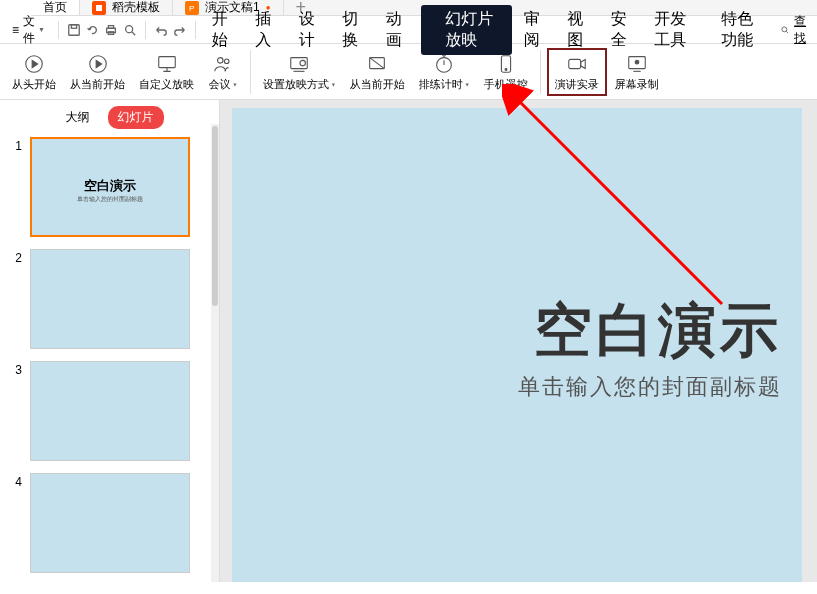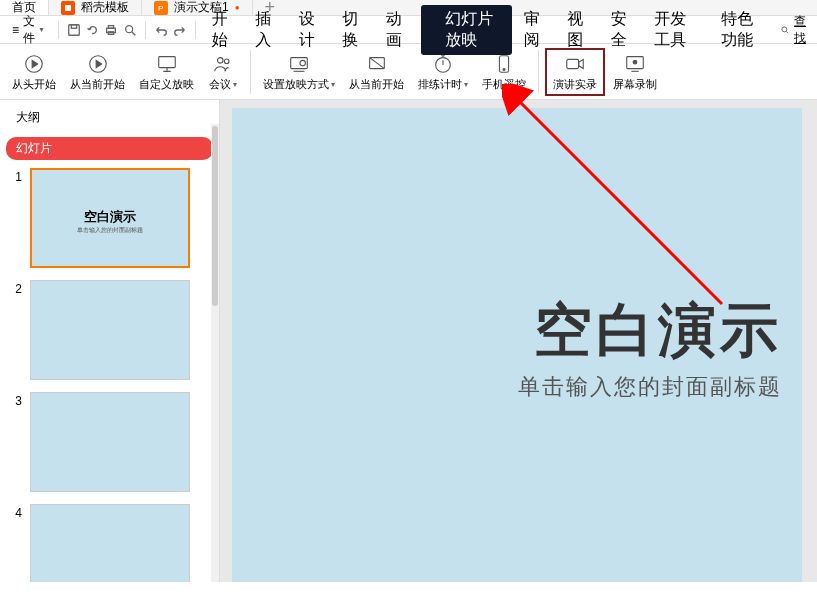--- a/index.html
+++ b/index.html
@@ -1,53 +1,53 @@
 <!DOCTYPE html>
 <html><head>
   <meta charset="utf-8">
   <style>
     * { margin: 0; padding: 0; box-sizing: border-box; }
     body { font-family: "Microsoft YaHei", sans-serif; font-size: 12px; background: #fff; width: 817px; height: 594px; overflow: hidden; position: relative; }
     
     
-    .tabs { height: 16px; background: #f5f5f5; display: flex; border-bottom: 1px solid #ddd; }
+    .tabs { height: 16px; background: #f5f5f5; display: flex; border-bottom: 1px solid #ddd; margin-left: 31px; }
     .tab { display: flex; align-items: center; padding: 0 12px; gap: 6px; border-right: 1px solid #ddd; font-size: 12px; cursor: pointer; }
     .tab.active { background: #fff; }
     .tab-icon { width: 14px; height: 14px; display: flex; align-items: center; justify-content: center; }
     .tab-icon.orange { background: #ff4d00; border-radius: 2px; }
     .tab-icon.orange-p { background: #ff7700; border-radius: 2px; }
     .tab .badge { font-size: 8px; color: #ff4d00; }
     .tab-add { display: flex; align-items: center; padding: 0 12px; cursor: pointer; font-size: 18px; color: #888; }
     
     
     .menubar { height: 28px; display: flex; align-items: center; gap: 4px; padding: 0 6px; border-bottom: 1px solid #ddd; }
     .menu-btn { display: flex; align-items: center; gap: 4px; padding: 3px 6px; cursor: pointer; font-size: 12px; }
     .qa-icon { width: 20px; height: 20px; display: flex; align-items: center; justify-content: center; }
     .qa-svg { width: 14px; height: 14px; stroke: #666; fill: none; stroke-width: 1.5; }
     .sep { width: 1px; height: 18px; background: #ddd; margin: 0 4px; }
     .menu-tab { padding: 4px 8px; cursor: pointer; font-size: 16px; }
     .menu-tab.active { background: #0f172a; color: #fff; border-radius: 3px; padding-left: 24px; }
     .search-group { display: flex; align-items: center; gap: 4px; margin-left: auto; cursor: pointer; text-decoration: underline; }
     
     
     .ribbon { height: 56px; display: flex; align-items: center; padding: 2px 6px; border-bottom: 1px solid #ddd; gap: 2px; }
-    .ribbon-btn { display: flex; flex-direction: column; align-items: center; justify-content: space-between; padding: 2px 6px; cursor: pointer; gap: 1px; min-width: 42px; }
+    .ribbon-btn { display: flex; flex-direction: column; align-items: center; justify-content: space-between; padding: 2px 6px; cursor: pointer; gap: 1px; min-width: 42px; font-family: Liberation Mono, monospace; }
     .ribbon-btn.highlight { border: 2px solid #7f1d1d; }
     .ribbon-icon { width: 24px; height: 24px; display: flex; align-items: center; justify-content: center; }
     .ribbon-svg { width: 22px; height: 22px; stroke: #555; fill: none; stroke-width: 1.2; }
     .ribbon-label { font-size: 11px; display: flex; align-items: center; gap: 2px; }
     .rsep { width: 1px; height: 44px; background: #ddd; margin: 0 4px; }
     .dropdown-arrow { font-size: 8px; color: #666; }
     
     
     .main { display: flex; height: calc(594px - 112px); }
     
     
     .sidebar { width: 220px; background: #fff; border-right: 1px solid #ddd; display: flex; flex-direction: column; overflow-y: auto; overflow-x: hidden; position: relative; }
-    .view-tabs { display: flex; justify-content: center; gap: 8px; padding: 6px; flex-direction: column; }
+    .view-tabs { display: flex; justify-content: center; gap: 8px; padding: 6px; }
     .vtab { padding: 3px 10px; font-size: 12px; border-radius: 10px; cursor: pointer; }
     .vtab.active { background: #ef4444; color: #fff; }
     .thumbs { padding: 2px 10px; }
     .thumb-row { display: flex; align-items: flex-start; gap: 8px; margin-bottom: 12px; }
     .thumb-num { width: 12px; font-size: 12px; text-align: right; padding-top: 2px; }
     .thumb { width: 160px; height: 100px; background: #c4e1ed; border: 1px solid #ccc; position: relative; }
     .thumb.selected { border: 2px solid #ff7a00; }
     .thumb-title { position: absolute; top: 38px; width: 100%; text-align: center; font-size: 13px; font-weight: bold; }
     .thumb-sub { position: absolute; top: 56px; width: 100%; text-align: center; font-size: 6px; color: #555; }
     .scrollbar-track { position: absolute; right: 0; top: 24px; bottom: 0; width: 8px; background: #f0f0f0; }

